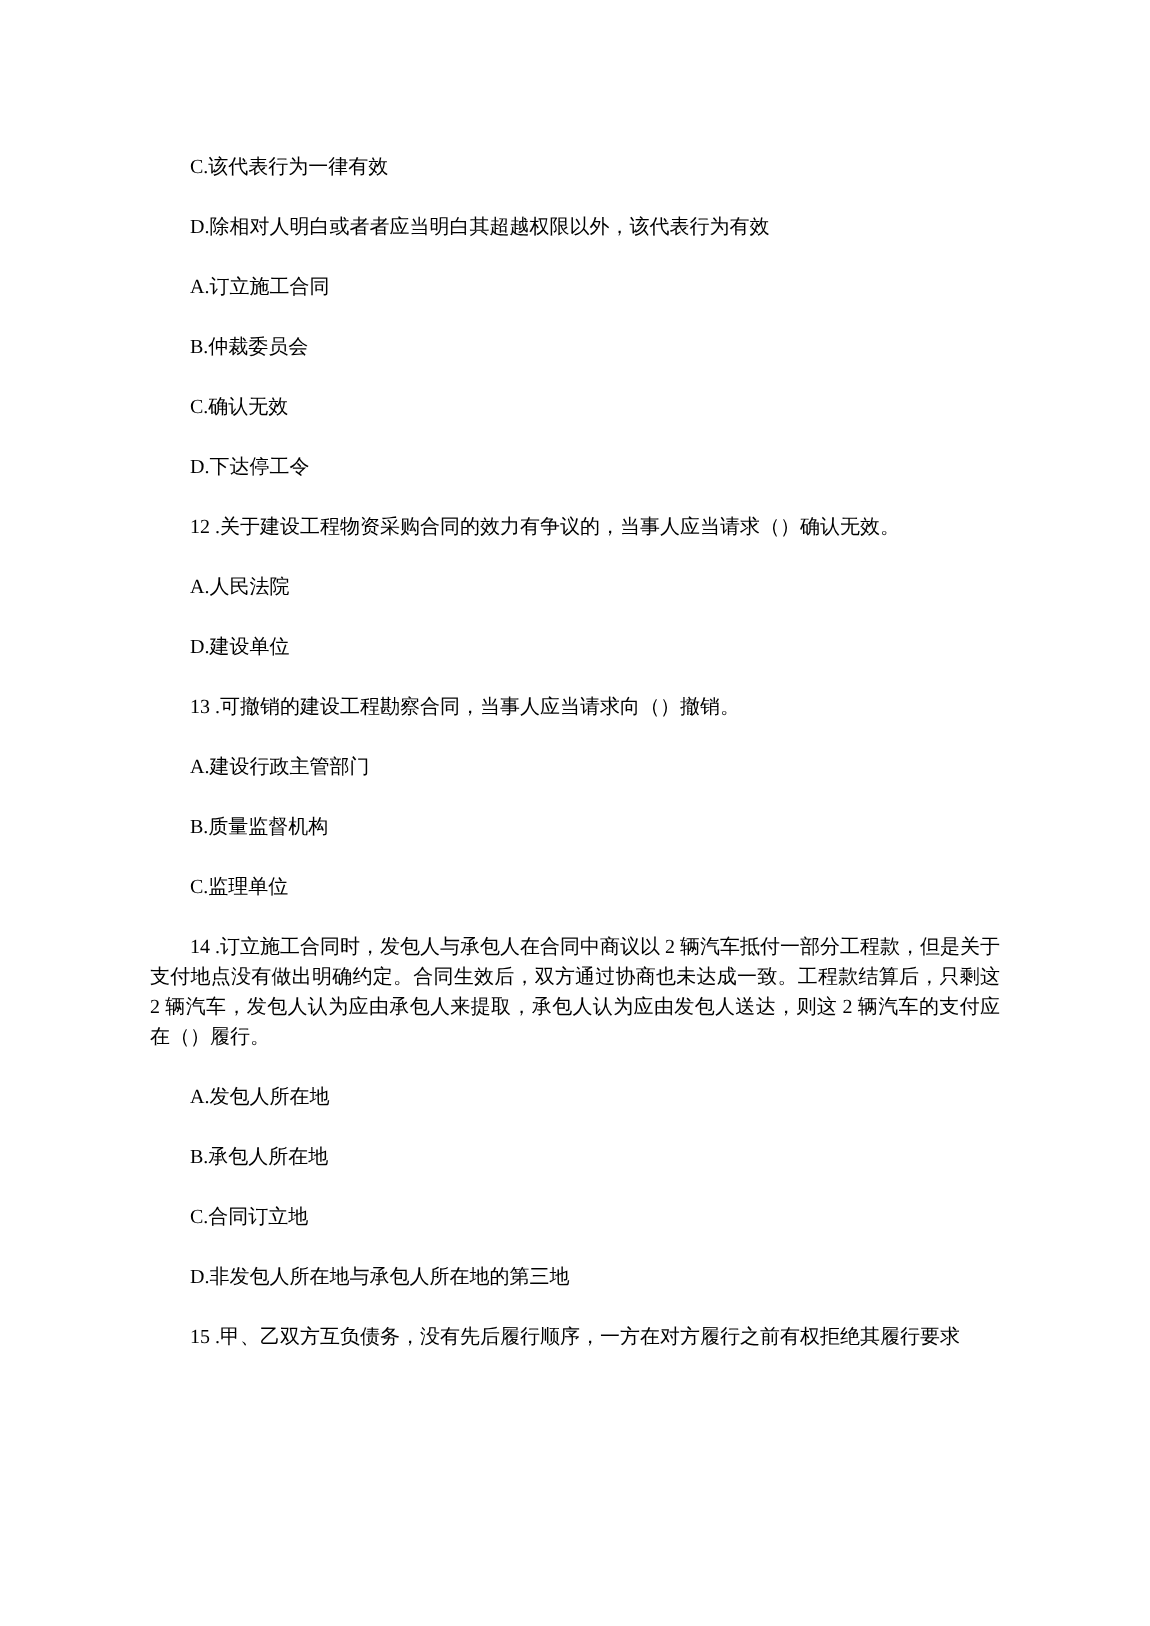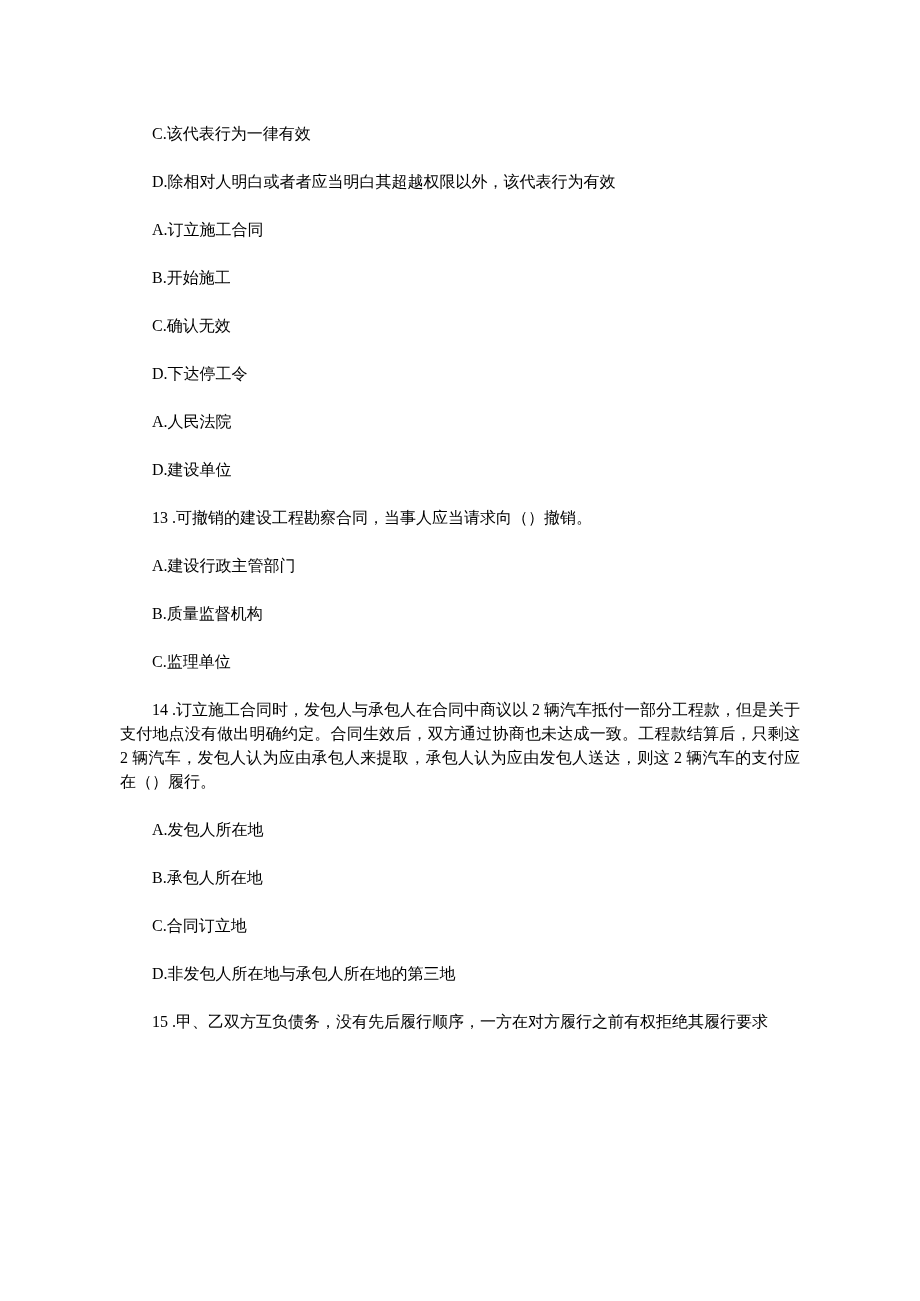--- a/index.html
+++ b/index.html
@@ -30,24 +30,25 @@
 </style>
 </head>
 <body>
 
 <div class="page">
 
   <p class="line indent">C.该代表行为一律有效</p>
   <p class="line indent">D.除相对人明白或者者应当明白其超越权限以外，该代表行为有效</p>
 
   <p class="line indent">A.订立施工合同</p>
-  <p class="line indent">B.开始施工</p>
+  <p class="line indent">B.仲裁委员会</p>
   <p class="line indent">C.确认无效</p>
   <p class="line indent">D.下达停工令</p>
 
+  <p class="line indent">12 .关于建设工程物资采购合同的效力有争议的，当事人应当请求（）确认无效。</p>
   <p class="line indent">A.人民法院</p>
   <p class="line indent">D.建设单位</p>
 
   <p class="line indent">13 .可撤销的建设工程勘察合同，当事人应当请求向（）撤销。</p>
   <p class="line indent">A.建设行政主管部门</p>
   <p class="line indent">B.质量监督机构</p>
   <p class="line indent">C.监理单位</p>
 
   <p class="para">14 .订立施工合同时，发包人与承包人在合同中商议以 2 辆汽车抵付一部分工程款，但是关于支付地点没有做出明确约定。合同生效后，双方通过协商也未达成一致。工程款结算后，只剩这 2 辆汽车，发包人认为应由承包人来提取，承包人认为应由发包人送达，则这 2 辆汽车的支付应在（）履行。</p>
   <p class="line indent">A.发包人所在地</p>

